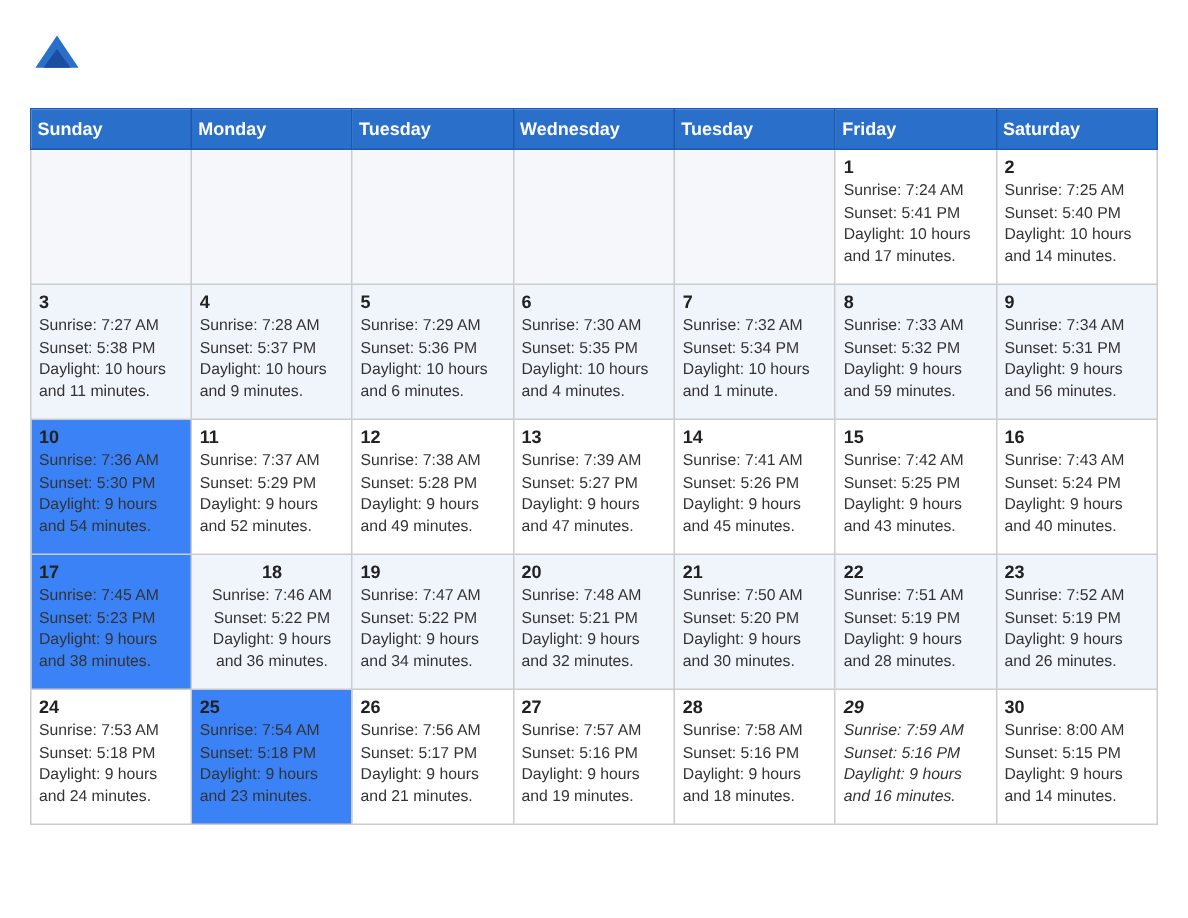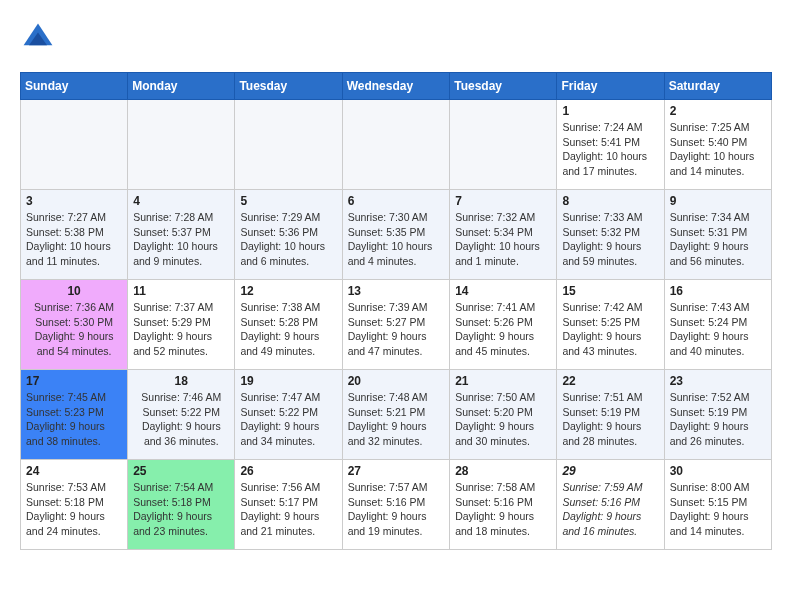--- a/index.html
+++ b/index.html
@@ -165,21 +165,21 @@
         <td style="background: rgb(240, 244, 251);">
           <div class="day-num">8</div>
           <div class="day-info">Sunrise: 7:33 AM<br>Sunset: 5:32 PM<br>Daylight: 9 hours and 59 minutes.</div>
         </td>
         <td style="background: rgb(240, 244, 251);">
           <div class="day-num">9</div>
           <div class="day-info">Sunrise: 7:34 AM<br>Sunset: 5:31 PM<br>Daylight: 9 hours and 56 minutes.</div>
         </td>
       </tr>
       <tr>
-        <td style="background: #f0abfc; text-align: center;">
+        <td style="background: #3b82f6;">
           <div class="day-num">10</div>
           <div class="day-info">Sunrise: 7:36 AM<br>Sunset: 5:30 PM<br>Daylight: 9 hours and 54 minutes.</div>
         </td>
         <td style="background: rgb(255, 255, 255);">
           <div class="day-num">11</div>
           <div class="day-info">Sunrise: 7:37 AM<br>Sunset: 5:29 PM<br>Daylight: 9 hours and 52 minutes.</div>
         </td>
         <td style="background: rgb(255, 255, 255);">
           <div class="day-num">12</div>
           <div class="day-info">Sunrise: 7:38 AM<br>Sunset: 5:28 PM<br>Daylight: 9 hours and 49 minutes.</div>
@@ -229,21 +229,21 @@
         <td style="background: rgb(240, 244, 251);">
           <div class="day-num">23</div>
           <div class="day-info">Sunrise: 7:52 AM<br>Sunset: 5:19 PM<br>Daylight: 9 hours and 26 minutes.</div>
         </td>
       </tr>
       <tr>
         <td style="background: rgb(255, 255, 255);">
           <div class="day-num">24</div>
           <div class="day-info">Sunrise: 7:53 AM<br>Sunset: 5:18 PM<br>Daylight: 9 hours and 24 minutes.</div>
         </td>
-        <td style="background: #86efac;">
+        <td style="background: #3b82f6;">
           <div class="day-num">25</div>
           <div class="day-info">Sunrise: 7:54 AM<br>Sunset: 5:18 PM<br>Daylight: 9 hours and 23 minutes.</div>
         </td>
         <td style="background: rgb(255, 255, 255);">
           <div class="day-num">26</div>
           <div class="day-info">Sunrise: 7:56 AM<br>Sunset: 5:17 PM<br>Daylight: 9 hours and 21 minutes.</div>
         </td>
         <td style="background: rgb(255, 255, 255);">
           <div class="day-num">27</div>
           <div class="day-info">Sunrise: 7:57 AM<br>Sunset: 5:16 PM<br>Daylight: 9 hours and 19 minutes.</div>

